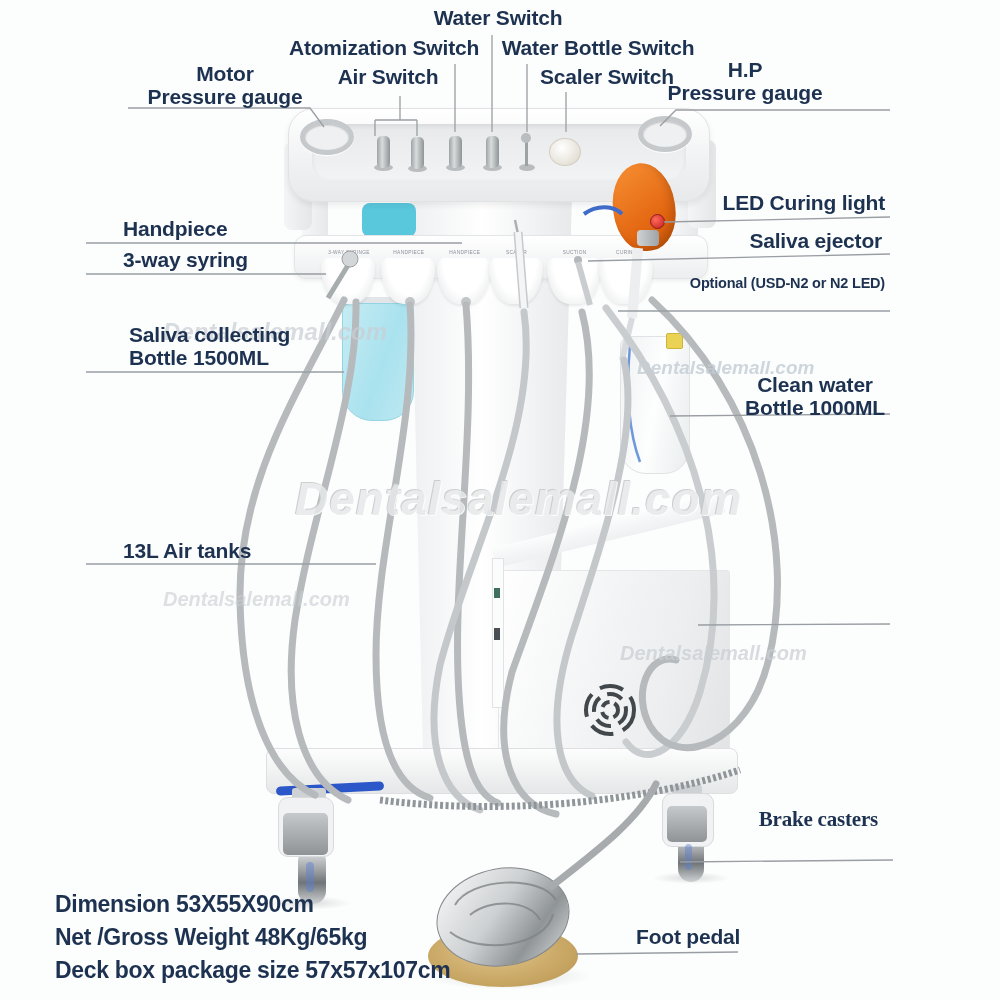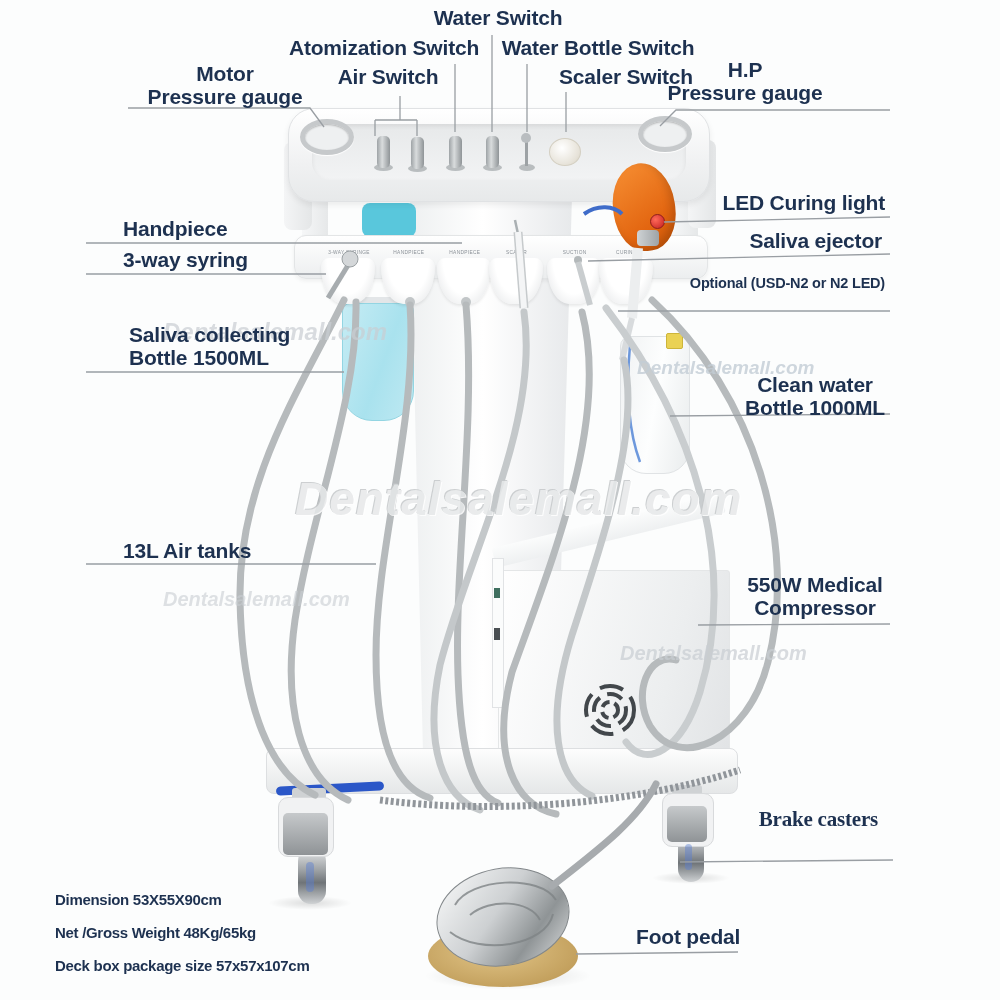--- a/index.html
+++ b/index.html
@@ -4,21 +4,21 @@
 <style>
   html,body{margin:0;padding:0;background:#fff;}
   #canvas{position:relative;width:1000px;height:1000px;background:#fcfdfd;overflow:hidden;
           font-family:"Liberation Sans",sans-serif;}
   
   .lbl{position:absolute;font-weight:700;font-size:21px;line-height:1.1;color:#1d3150;
        letter-spacing:-0.2px;white-space:nowrap;z-index:50;}
   .lbl.center{transform:translateX(-50%);text-align:center;}
   .lbl.right{text-align:right;}
   .lbl .sub{display:block;font-size:14.5px;letter-spacing:-0.2px;}
-  .spec{position:absolute;left:55px;font-weight:700;font-size:15px;color:#1d3150;
+  .spec{position:absolute;left:55px;font-weight:700;font-size:23px;color:#1d3150;
         letter-spacing:-0.3px;white-space:nowrap;z-index:50;}
   
   .wm{position:absolute;font-weight:700;font-style:italic;color:#c9ced3;z-index:30;
       white-space:nowrap;pointer-events:none;}
   .wm.big{font-size:46px;color:#e7e9ea;text-shadow:1px 1px 0 #fff,-1px -1px 0 #c5c8ca;
           opacity:.85;letter-spacing:1px;}
   
   .part{position:absolute;}
   .tray{left:288px;top:108px;width:420px;height:92px;border-radius:26px;z-index:8;
         background:linear-gradient(180deg,#ffffff, #f0f1f2 60%, #e7e9ea);
@@ -233,21 +233,21 @@
       <path d="M890,624 L698,625"></path>
       <path d="M893,860 L680,862"></path>
       <path d="M738,952 L576,954"></path>
     </g>
   </svg>
 
   <div class="lbl center" style="left:498px;top:6px;">Water Switch</div>
   <div class="lbl center" style="left:384px;top:36px;">Atomization Switch</div>
   <div class="lbl center" style="left:598px;top:36px;">Water Bottle Switch</div>
   <div class="lbl center" style="left:388px;top:65px;">Air Switch</div>
-  <div class="lbl center" style="left:626px;top:65px;">Scaler Switch</div>
+  <div class="lbl center" style="left:607px;top:65px;">Scaler Switch</div>
   <div class="lbl center" style="left:225px;top:62px;">
     <span>Motor</span><br>
     <span>Pressure gauge</span>
   </div>
   <div class="lbl center" style="left:745px;top:58px;">
     <span>H.P</span><br>
     <span>Pressure gauge</span>
   </div>
   <div class="lbl" style="left:123px;top:217px;">Handpiece</div>
   <div class="lbl" style="left:123px;top:248px;">3-way syring</div>
@@ -258,24 +258,20 @@
   <div class="lbl" style="left:123px;top:539px;">13L Air tanks</div>
   <div class="lbl right" style="right:115px;top:191px;">LED Curing light</div>
   <div class="lbl right" style="right:118px;top:229px;">Saliva ejector</div>
   <div class="lbl right" style="right:115px;top:276px;">
     <span class="sub">Optional (USD-N2 or N2 LED)</span>
   </div>
   <div class="lbl center" style="left:815px;top:373px;">
     <span>Clean water</span><br>
     <span>Bottle 1000ML</span>
   </div>
-  <div class="lbl center" style="left:815px;top:573px;">
-    <span>550W Medical</span><br>
-    <span>Compressor</span>
-  </div>
   <div class="lbl right" style="right:122px;top:808px;font-family:Liberation Serif, serif;">Brake casters</div>
   <div class="lbl" style="left:628px;top:925px;margin-left:8px;">Foot pedal</div>
 
   <div class="spec" style="top:891px;">Dimension 53X55X90cm</div>
   <div class="spec" style="top:924px;">Net /Gross Weight 48Kg/65kg</div>
   <div class="spec" style="top:957px;">Deck box package size 57x57x107cm</div>
 
 </div>
 
 </body></html>

